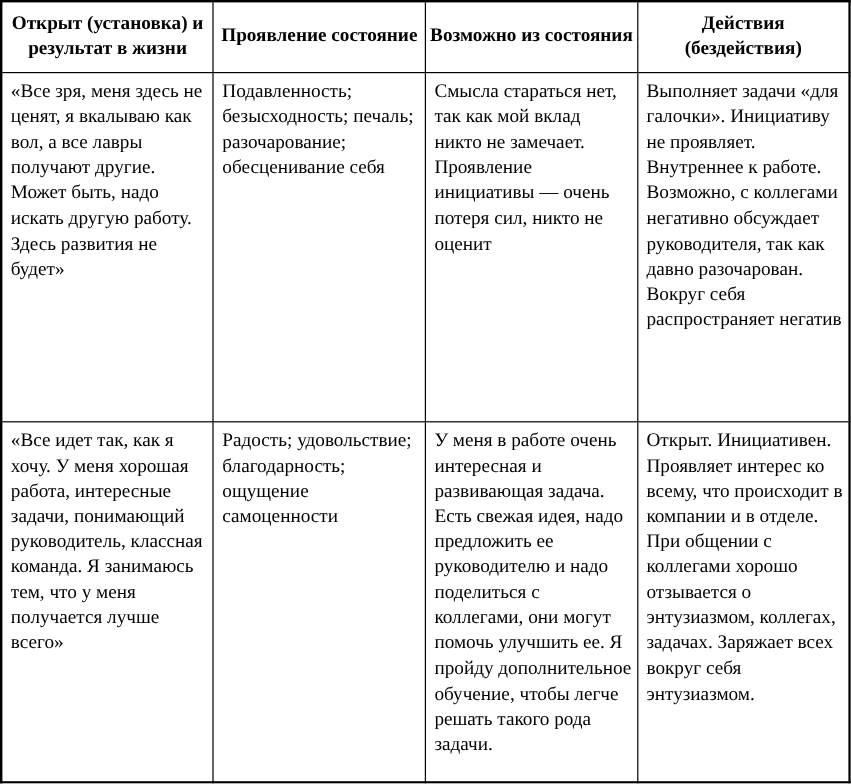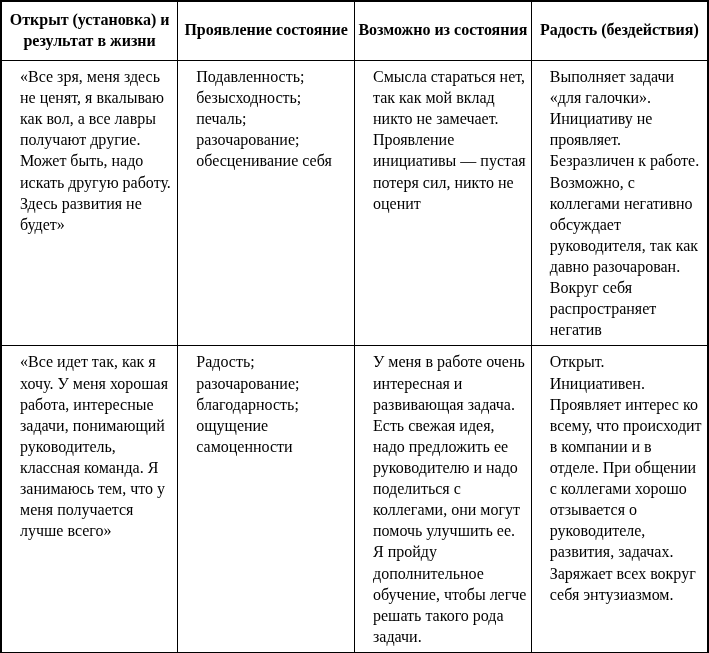--- a/index.html
+++ b/index.html
@@ -36,50 +36,50 @@
     font-weight: bold;
     text-align: center;
     vertical-align: middle;
     padding: 4px 3px 6px 3px;
     height: 48px;
   }
   table.doc-table td {
     font-weight: normal;
     text-align: left;
     vertical-align: top;
-    padding: 5px 4px 5px 18px;
+    padding: 5px 4px 5px 7px;
   }
   tr.body-row-1 { height: 276px; }
   tr.body-row-2 { height: 276px; }
 </style>
 </head>
 <body>
 
 <table class="doc-table">
   <colgroup>
     <col>
       <col>
       <col>
       <col>
   </colgroup>
   <thead>
     <tr>
       <th>Открыт (установка) и результат в жизни</th>
       <th>Проявление состояние</th>
       <th>Возможно из состояния</th>
-      <th>Радость (бездействия)</th>
+      <th>Действия (бездействия)</th>
     </tr>
   </thead>
   <tbody>
     <tr class="body-row-1">
       <td>«Все зря, меня здесь не ценят, я вкалываю как вол, а все лавры получают другие. Может быть, надо искать другую работу. Здесь развития не будет»</td>
       <td>Подавленность; безысходность; печаль; разочарование; обесценивание себя</td>
-      <td>Смысла стараться нет, так как мой вклад никто не замечает. Проявление инициативы — пустая потеря сил, никто не оценит</td>
-      <td>Выполняет задачи «для галочки». Инициативу не проявляет. Безразличен к работе. Возможно, с коллегами негативно обсуждает руководителя, так как давно разочарован. Вокруг себя распространяет негатив</td>
+      <td>Смысла стараться нет, так как мой вклад никто не замечает. Проявление инициативы — очень потеря сил, никто не оценит</td>
+      <td>Выполняет задачи «для галочки». Инициативу не проявляет. Внутреннее к работе. Возможно, с коллегами негативно обсуждает руководителя, так как давно разочарован. Вокруг себя распространяет негатив</td>
     </tr>
     <tr class="body-row-2">
       <td>«Все идет так, как я хочу. У меня хорошая работа, интересные задачи, понимающий руководитель, классная команда. Я занимаюсь тем, что у меня получается лучше всего»</td>
-      <td>Радость; разочарование; благодарность; ощущение самоценности</td>
+      <td>Радость; удовольствие; благодарность; ощущение самоценности</td>
       <td>У меня в работе очень интересная и развивающая задача. Есть свежая идея, надо предложить ее руководителю и надо поделиться с коллегами, они могут помочь улучшить ее. Я пройду дополнительное обучение, чтобы легче решать такого рода задачи.</td>
-      <td>Открыт. Инициативен. Проявляет интерес ко всему, что происходит в компании и в отделе. При общении с коллегами хорошо отзывается о руководителе, развития, задачах. Заряжает всех вокруг себя энтузиазмом.</td>
+      <td>Открыт. Инициативен. Проявляет интерес ко всему, что происходит в компании и в отделе. При общении с коллегами хорошо отзывается о энтузиазмом, коллегах, задачах. Заряжает всех вокруг себя энтузиазмом.</td>
     </tr>
   </tbody>
 </table>
 
 </body></html>

